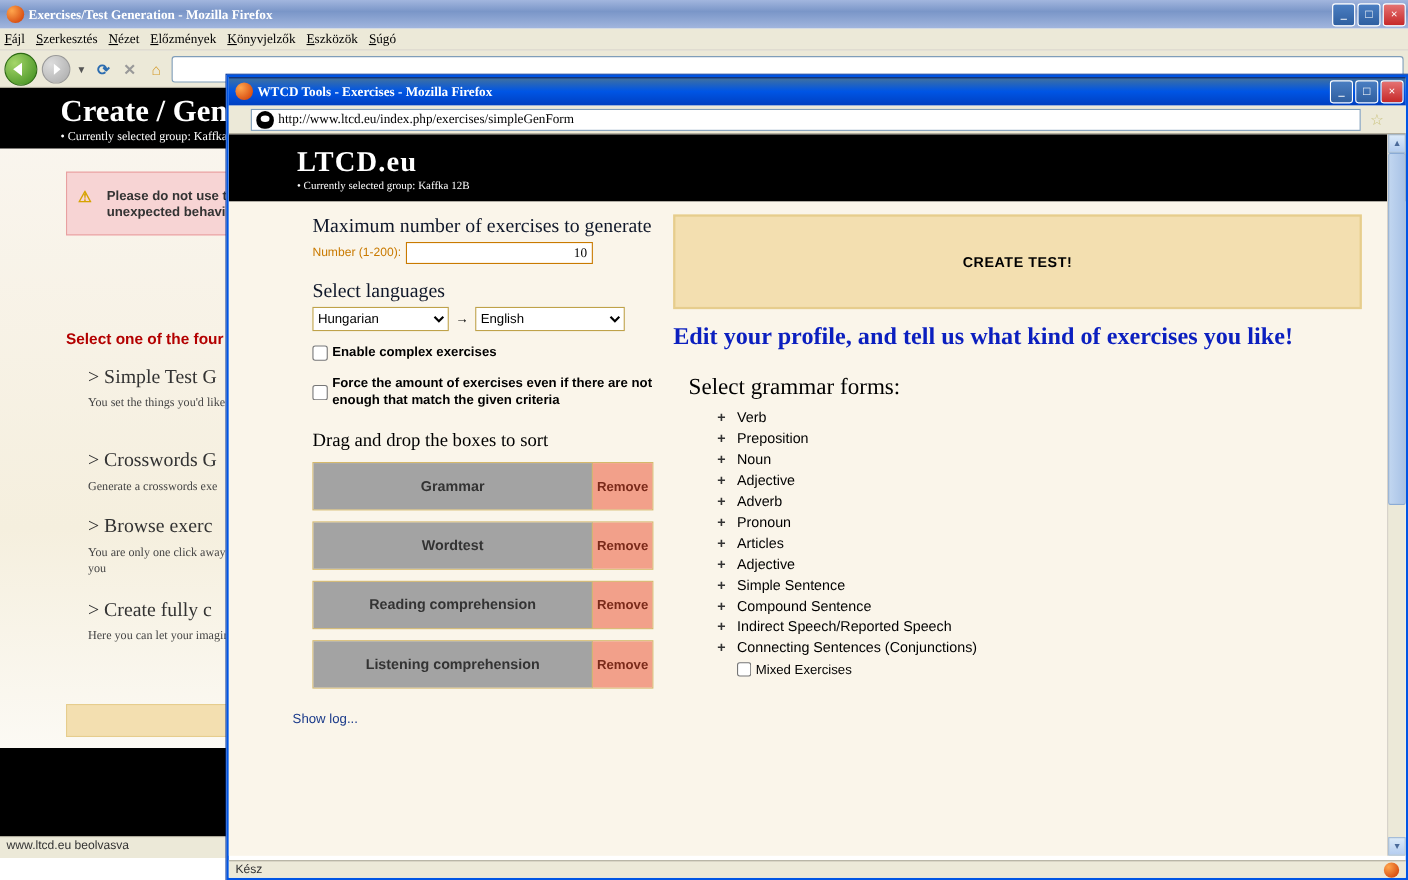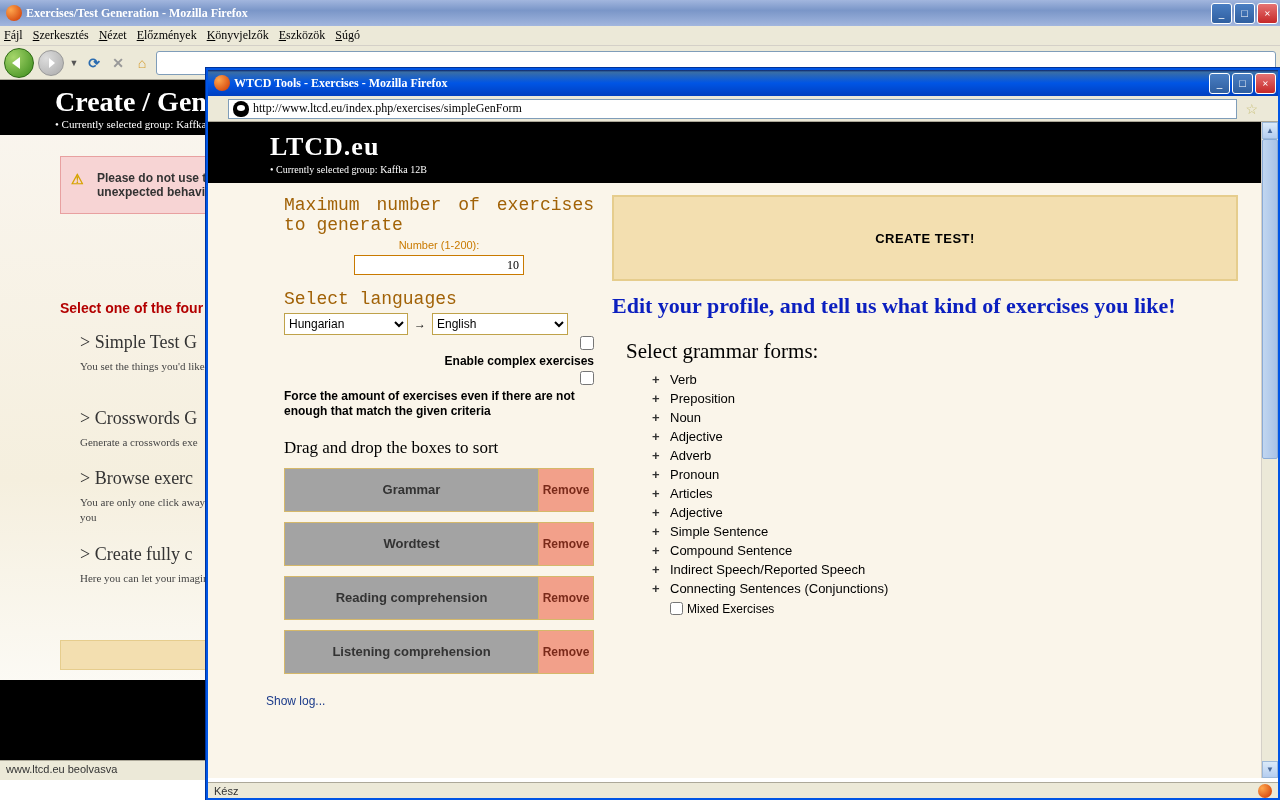--- a/index.html
+++ b/index.html
@@ -67,31 +67,31 @@
 
 .fore-black { background:#000; color:#fff; padding:10px 0 8px 62px; font-family: Georgia, serif; }
 .fore-black h1 { font-size:26px; font-weight:bold; letter-spacing:1px; }
 .fore-black .sel { font-size:10px; font-family:Verdana; margin-top:2px; }
 .fore-black .sel::before { content:"•  "; }
 
 .fore-main { display:flex; padding: 12px 40px 20px 76px; gap: 18px; }
 .col-left { width: 310px; }
 .col-right { flex: 1; }
 
-.sec-title { font-size:18px; color:#a16207; font-family:Liberation Mono, monospace; margin-bottom:4px; }
+.sec-title { font-size:18px; color:#0f172a; font-family:Liberation Serif, serif; margin-bottom:4px; }
 .sec-title.just { text-align: justify; text-justify: inter-word; }
 .num-label { color:#c97a00; font-size:11px; }
-.num-row { display:flex; align-items:center; gap:4px;flex-direction:column; }
+.num-row { display:flex; align-items:center; gap:4px; }
 .num-input { width:170px; height:20px; border:1px solid #c97a00; text-align:right; padding:0 4px; font-size:12px; font-family:Liberation Serif, serif; }
 
 .lang-row { display:flex; align-items:center; gap:6px; margin-top:2px; }
 select.lang { height:22px; border:1px solid #bfa24a; background:#fff; font-size:12px; width:124px; }
 .arrow-lbl { font-size:12px; }
 
-.cb-row { display:flex; align-items:flex-end; gap:4px; font-size:12px; font-weight:bold; margin-top:0; line-height:1.3;flex-direction:column; }
+.cb-row { display:flex; align-items:center; gap:4px; font-size:12px; font-weight:bold; margin-top:12px; line-height:1.3; }
 .cb-row input { width:14px; height:14px; margin-top:1px; flex-shrink:0; }
 
 .drag-title { font-size:17px; margin-top:18px; font-family:"Trebuchet MS"; }
 .sort-box { display:flex; margin-top:10px; border:1px solid #d5b86a; height:44px; }
 .sort-label { flex:1; background:#a3a3a3; display:flex; align-items:center; justify-content:center; font-weight:bold; font-size:13px; color:#333; border-right:1px solid #d5b86a; }
 .sort-remove { width:54px; background:#f2a08a; display:flex; align-items:center; justify-content:center; font-weight:bold; font-size:12px; color:#7a2a1a; }
 
 .showlog { color:#1a3a8a; font-size:12px; margin-top:20px; margin-left:-18px; display:inline-block; }
 
 .create-btn { height:86px; background:#f3dfb0; border:2px solid #e6cd8d; display:flex; align-items:center; justify-content:center; font-weight:bold; font-size:13px; letter-spacing:0.5px; margin-bottom:10px; }

